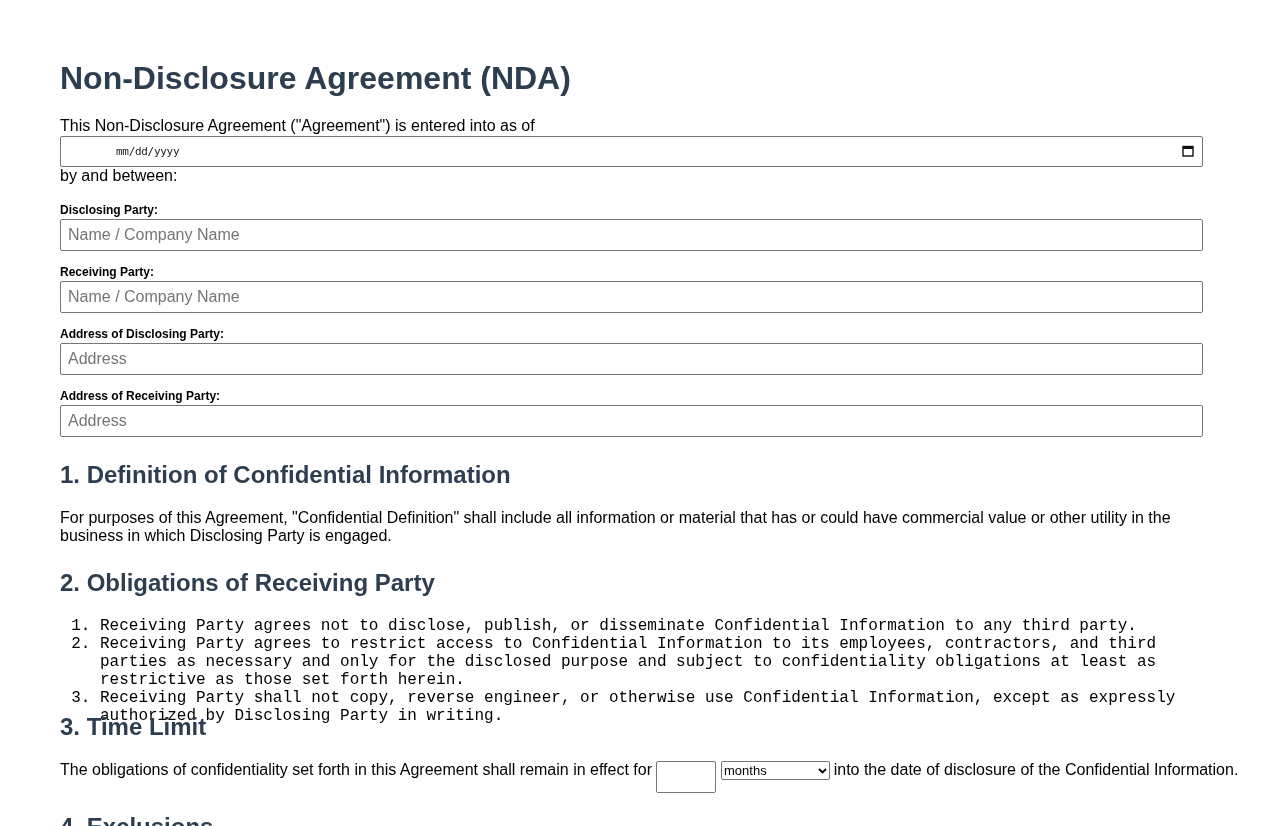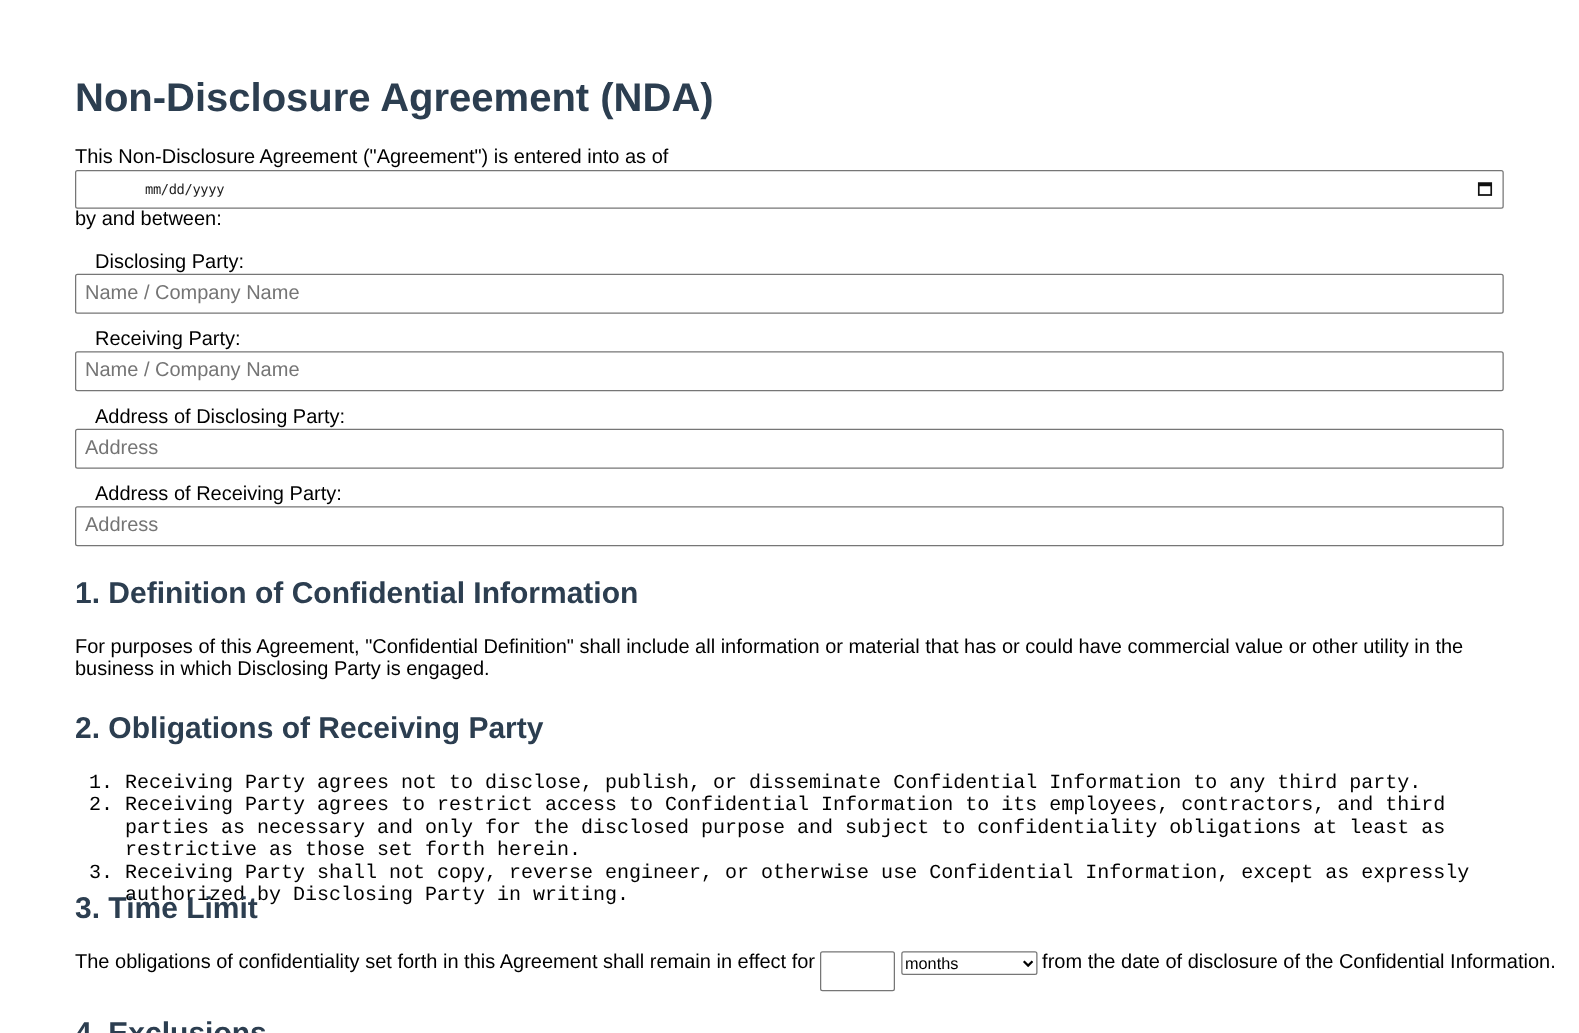--- a/index.html
+++ b/index.html
@@ -15,21 +15,21 @@
     white-space: nowrap;
   }
   .intro { position: absolute; left: 0; top: 117px; font-size: 16px; line-height: 18px; white-space: nowrap; }
   .date-input {
     position: absolute; left: 0; top: 136px; width: 1143px; height: 31px; box-sizing: border-box;
     border: 1px solid #767676; border-radius: 2px; background: #fff;
   }
   .date-input .ph { position: absolute; left: 7px; top: 8px; font-family: "DejaVu Sans Mono", monospace; font-size: 11px; color: #222; letter-spacing: -0.3px; padding-left: 48px; }
   .date-input .cal { position: absolute; right: 8px; top: 8px; width: 12px; height: 12px; }
   .between { position: absolute; left: 0; top: 167px; line-height: 18px; }
-  .label { position: absolute; left: 16px; font-weight: normal; font-size: 16px; line-height: 18px; white-space: nowrap; }
+  .label { position: absolute; left: 0; font-weight: bold; font-size: 12px; line-height: 18px; white-space: nowrap; }
   .text-input {
     position: absolute; left: 0; width: 1143px; height: 32px; box-sizing: border-box;
     border: 1px solid #767676; border-radius: 2px; background: #fff;
     font-family: "Liberation Sans", sans-serif; font-size: 16px; padding: 0 7px; color: #0369a1;
   }
   .text-input::placeholder { color: #757575; }
   h2 {
     position: absolute; left: 0; margin: 0; font-size: 24px; font-weight: bold; color: #2c3e50;
     line-height: 28px; white-space: nowrap;
   }
@@ -89,17 +89,17 @@
   <h2 style="top:713px;">3. Time Limit</h2>
   <div class="time-row">
     <span>The obligations of confidentiality set forth in this Agreement shall remain in effect for</span>
     <input class="num-input" type="text" value="" style="">
     <div class="unit-select">
       <span>months</span>
       <svg class="chev" viewBox="0 0 9 6">
         <path d="M1 1 L4.5 4.5 L8 1" fill="none" stroke="#000" stroke-width="1.8"></path>
       </svg>
     </div>
-    <span>from the date of disclosure of the Confidential Information.</span>
+    <span>into the date of disclosure of the Confidential Information.</span>
   </div>
 
   <h2 style="top:813px;">4. Exclusions</h2>
 </div>
 
 </body></html>

